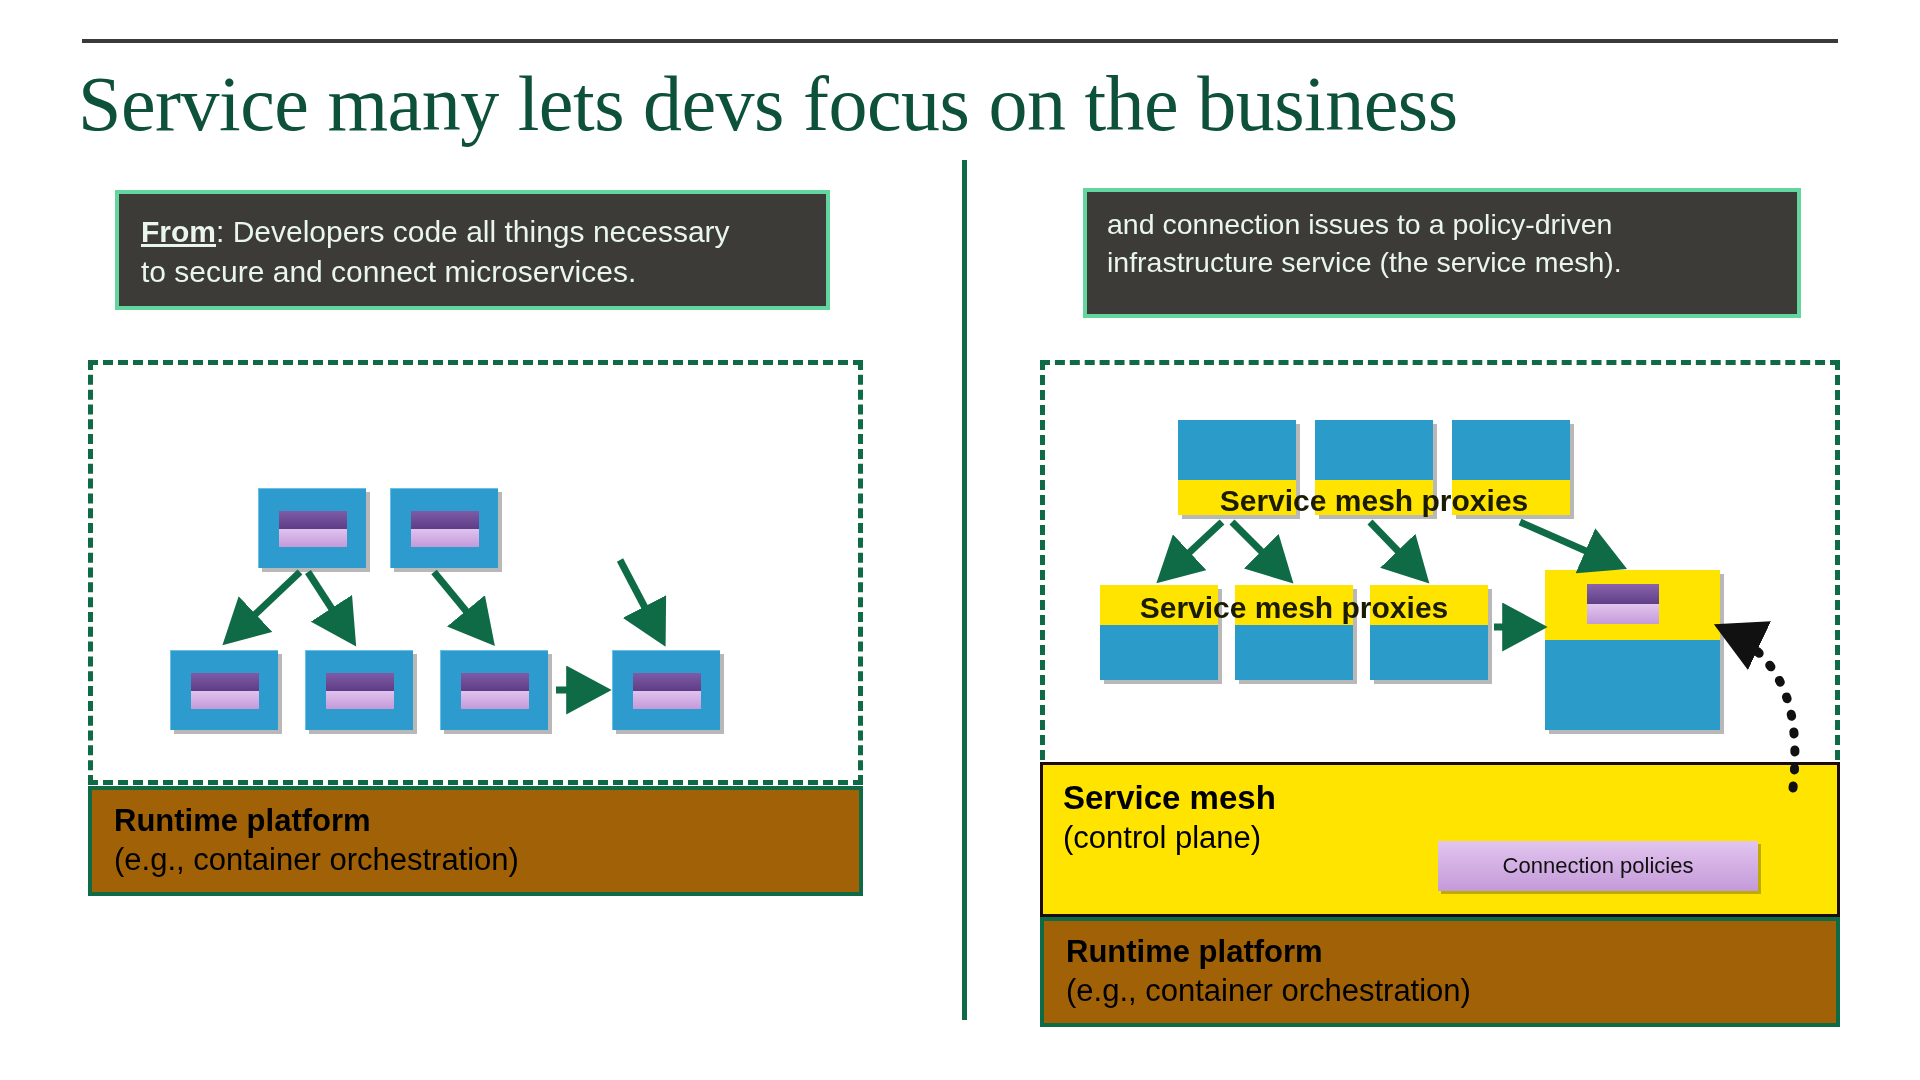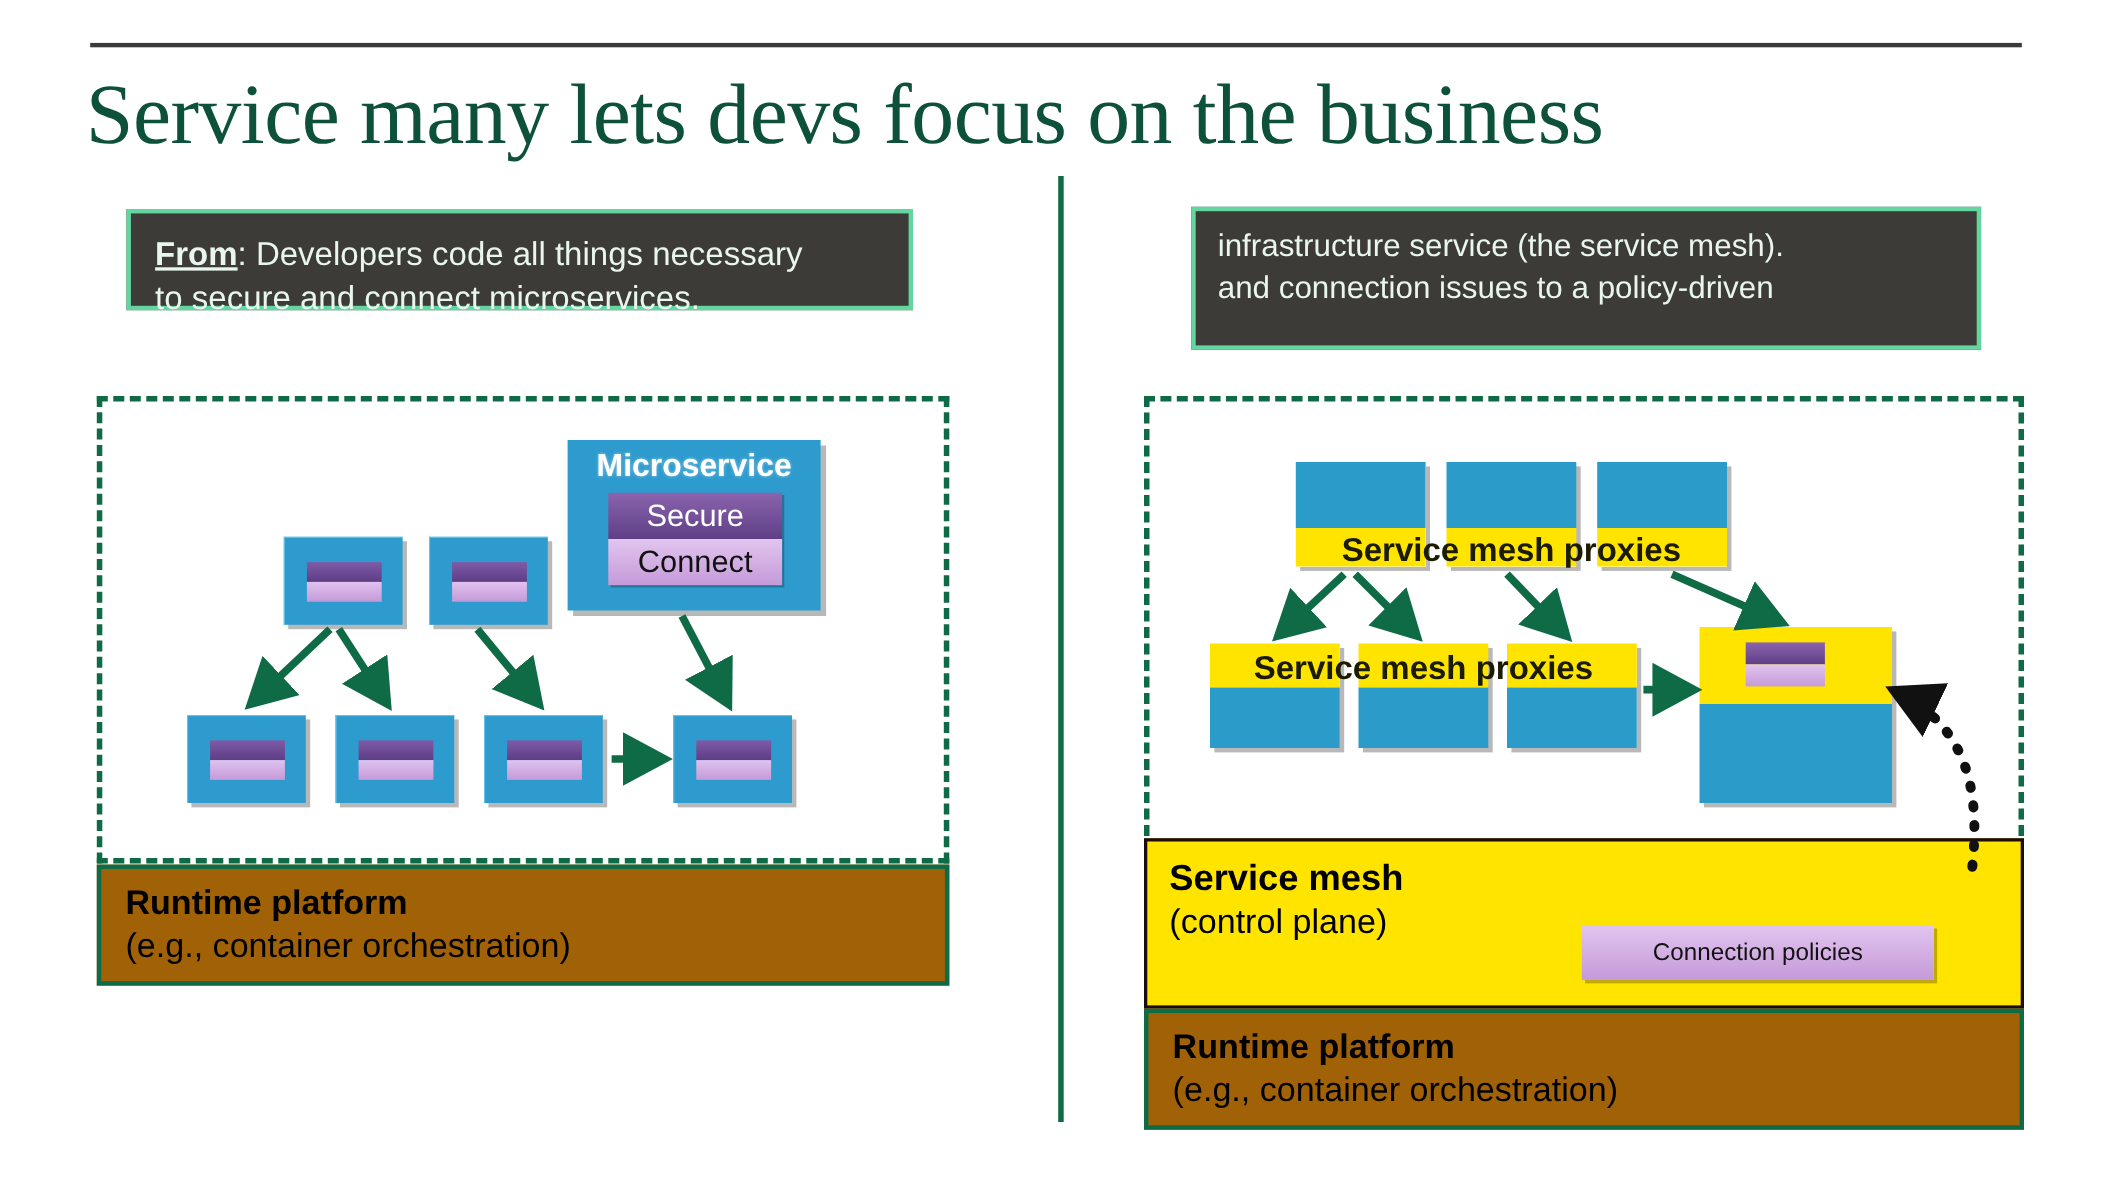--- a/index.html
+++ b/index.html
@@ -17,21 +17,21 @@
               letter-spacing:-0.5px;white-space:nowrap;}
 
   
   #divider{position:absolute;left:962px;top:160px;width:5px;height:860px;
            background:#0f6b45;}
 
   
   .caption{position:absolute;background:#3d3b38;border:4px solid #63d6a0;
            color:#e9f6ee;box-sizing:border-box;}
   .caption .line{white-space:nowrap;}
-  #caption-from{left:115px;top:190px;width:715px;height:92px;
+  #caption-from{left:115px;top:190px;width:715px;height:120px;
                 padding:18px 0 0 22px;font-size:30px;line-height:40px;}
   #caption-to{left:1083px;top:188px;width:718px;height:130px;
               padding:13px 0 0 20px;font-size:28.5px;line-height:38px;}
   .caption b{font-weight:bold;text-decoration:underline;}
 
   
   .dashed{position:absolute;border:5px dashed #0f6b45;box-sizing:border-box;}
   #panel-left{left:88px;top:360px;width:775px;height:425px;}
   #panel-right{left:1040px;top:360px;width:800px;height:415px;}
 
@@ -116,31 +116,26 @@
   <div id="page-title">Service many lets devs focus on the business</div>
 
   <div id="divider"></div>
 
   <div class="caption" id="caption-from">
     <div class="line"><b>From</b><span>: Developers code all things necessary</span></div>
     <div class="line">to secure and connect microservices.</div>
   </div>
 
   <div class="caption" id="caption-to">
+    <div class="line">and connection issues to a policy-driven</div>
     <div class="line">infrastructure service (the service mesh).</div>
-    <div class="line">and connection issues to a policy-driven</div>
   </div>
 
   <div class="dashed" id="panel-left"></div>
 
-  <div id="ms-box">
-    <div id="ms-label">Microservice</div>
-    <div id="ms-secure">Secure</div>
-    <div id="ms-connect">Connect</div>
-  </div>
 
   <div class="node" style="left:258px;top:488px;width:108px;height:80px;">
     <div class="bar-dark" style="left:20px;top:22px;width:68px;height:18px;"></div>
     <div class="bar-light" style="left:20px;top:40px;width:68px;height:18px;"></div>
   </div>
   <div class="node" style="left:390px;top:488px;width:108px;height:80px;">
     <div class="bar-dark" style="left:20px;top:22px;width:68px;height:18px;"></div>
     <div class="bar-light" style="left:20px;top:40px;width:68px;height:18px;"></div>
   </div>
 

